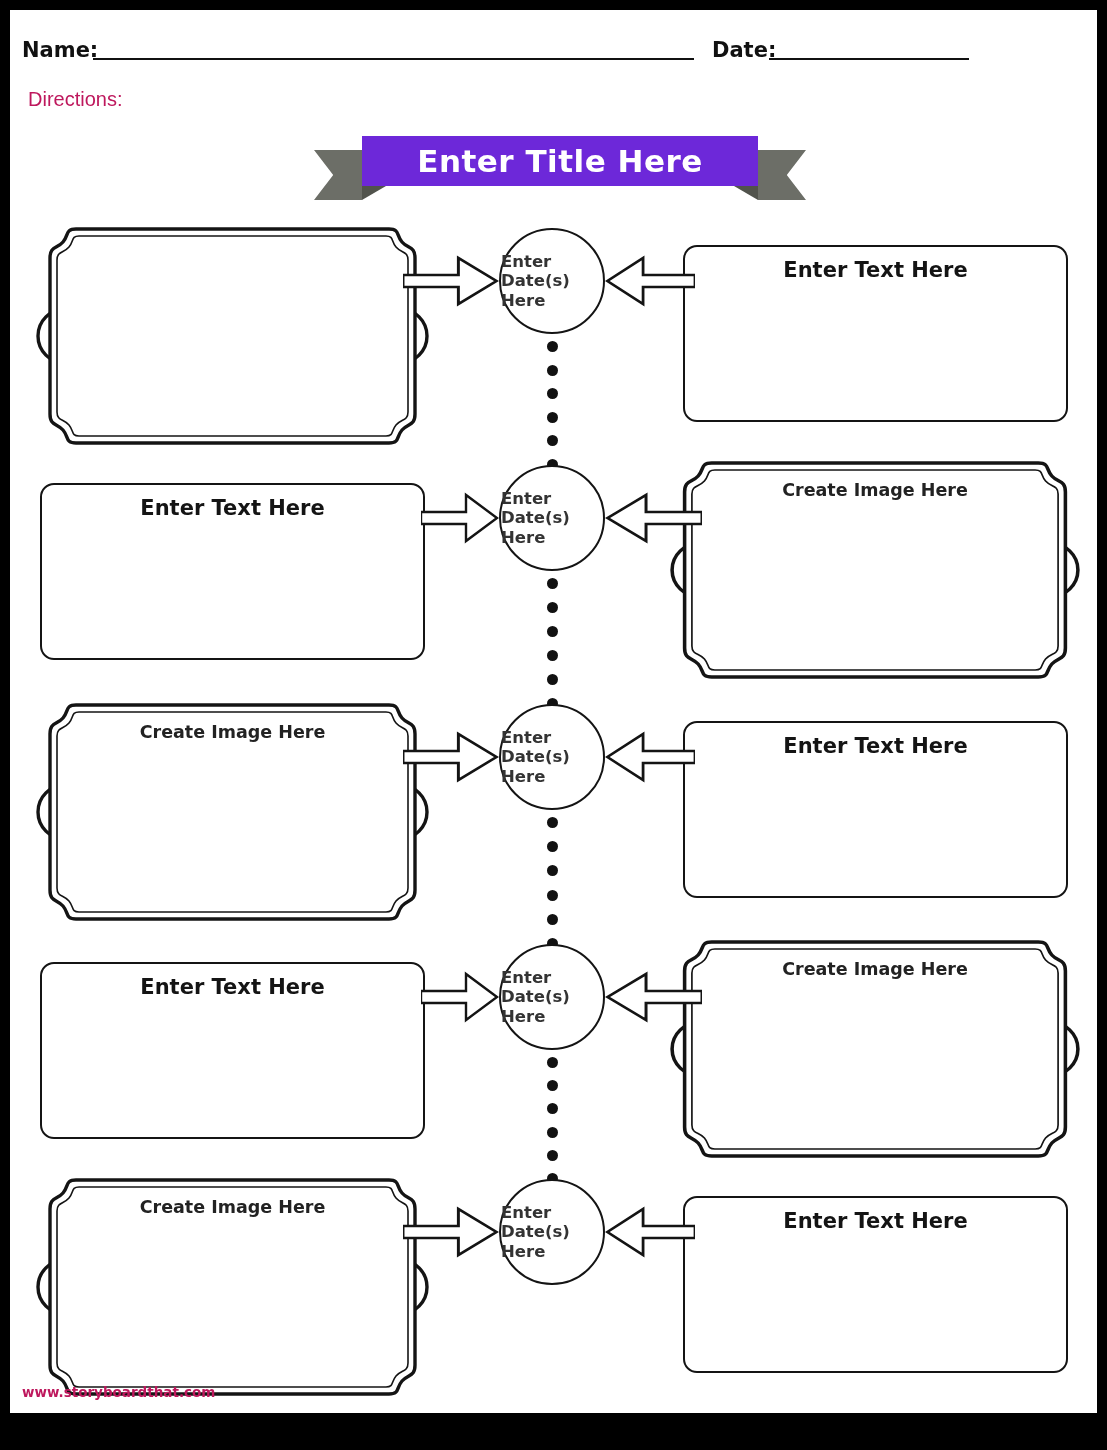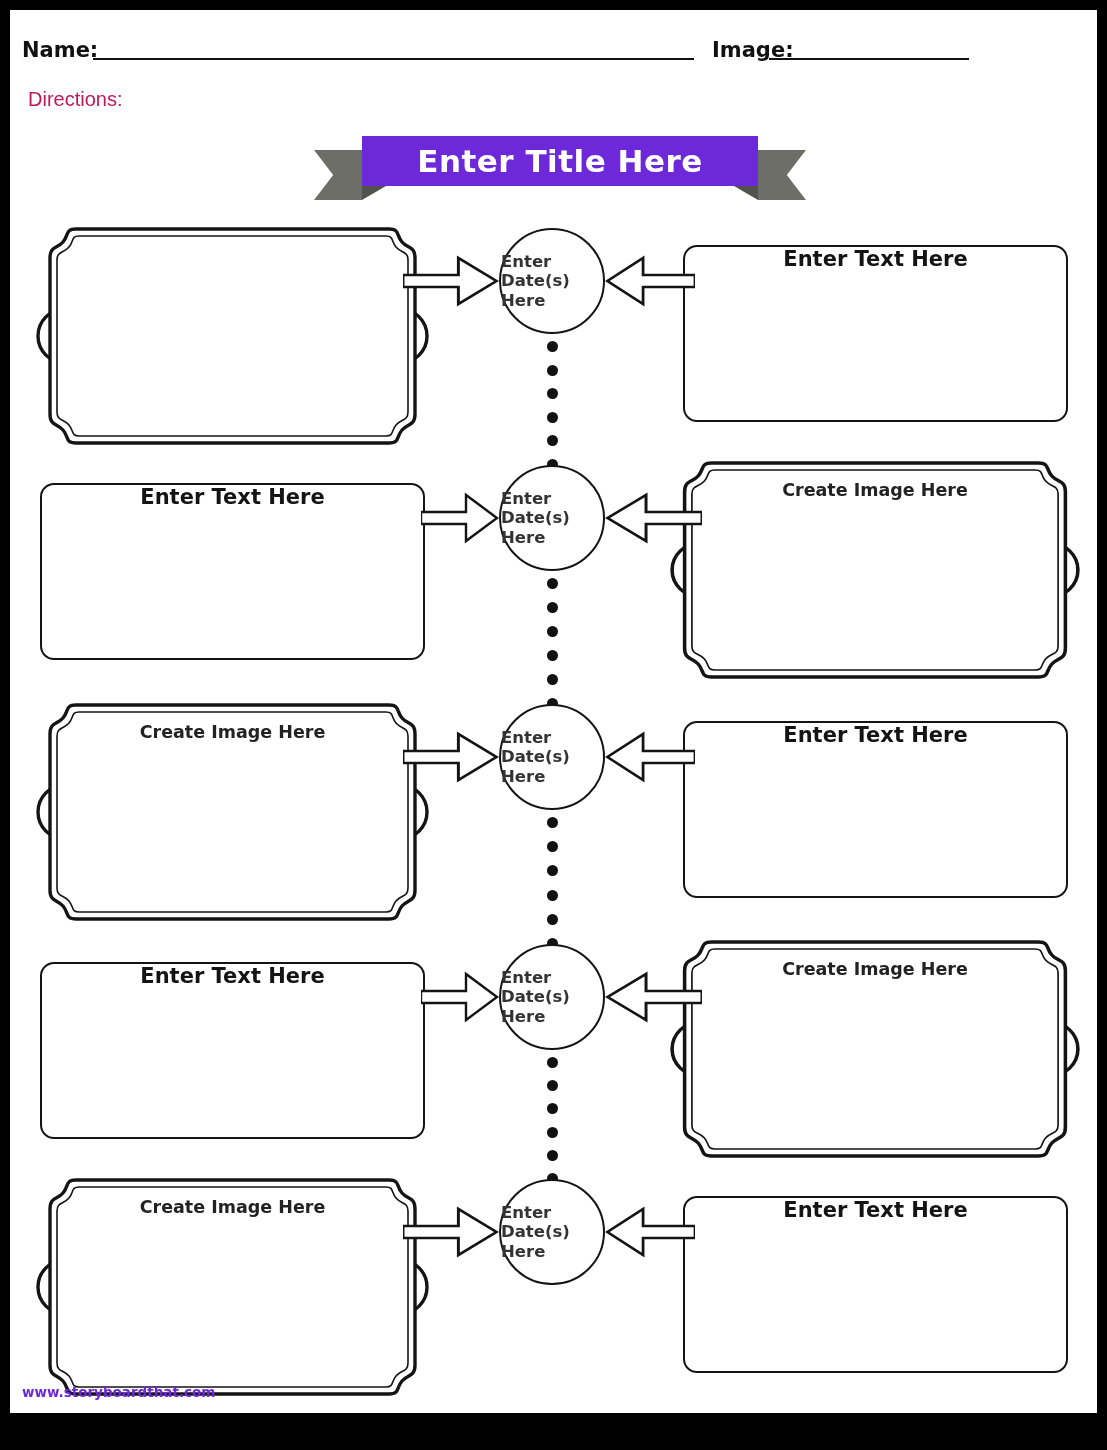--- a/index.html
+++ b/index.html
@@ -19,51 +19,51 @@
   .banner-title{color:#fff;font-size:31px;font-weight:bold;letter-spacing:.5px;white-space:nowrap;}
   .banner-wing{position:absolute;top:140px;width:48px;height:50px;z-index:1;}
   .wing-left{left:304px;clip-path:polygon(100% 0,100% 100%,0 100%,40% 50%,0 0);}
   .wing-right{left:748px;clip-path:polygon(0 0,0 100%,100% 100%,60% 50%,100% 0);}
   .banner-fold{position:absolute;top:176px;width:24px;height:14px;z-index:2;}
   .fold-left{left:352px;clip-path:polygon(0 0,100% 0,0 100%);}
   .fold-right{left:724px;clip-path:polygon(0 0,100% 0,100% 100%);}
 
   
   .plainbox{position:absolute;background:#fff;border:2.6px solid #141414;border-radius:14px;box-sizing:border-box;}
-  .plain-label{text-align:center;font-weight:bold;font-size:21px;color:#141414;}
+  .plain-label{text-align:center;padding-top:11px;font-weight:bold;font-size:21px;color:#141414;}
   .ornate{position:absolute;}
   .ornate svg{position:absolute;left:0;top:0;width:100%;height:100%;}
   .ornate-label{position:absolute;left:0;top:24px;width:100%;text-align:center;
                 font-weight:bold;font-size:17.5px;color:#222;}
   .datecircle{position:absolute;width:106px;height:106px;border:2.6px solid #141414;border-radius:50%;
               background:#fff;box-sizing:border-box;display:flex;flex-direction:column;
               align-items:flex-start;justify-content:center;z-index:2;}
   .datecircle span{font-weight:bold;font-size:16.5px;line-height:1.18;color:#333;}
   .arrow{position:absolute;z-index:1;}
   .arrow svg{display:block;width:100%;height:100%;}
   .dotstrip{position:absolute;width:12px;display:flex;flex-direction:column;
             justify-content:space-between;align-items:center;}
   .dot{width:11px;height:11px;border-radius:50%;background:#111;}
 
   
-  .site{position:absolute;left:12px;top:1374px;font-weight:bold;font-size:13.5px;color:#6d28d9;
+  .site{position:absolute;left:12px;top:1374px;font-weight:bold;font-size:13.5px;color:#be185d;
         font-family:"DejaVu Sans",sans-serif;}
   .logo{position:absolute;right:20px;top:1358px;display:flex;align-items:center;gap:7px;}
   .logo-icon{width:36px;height:30px;}
   .logo-text{font-size:24px;font-weight:600;font-family:"Liberation Sans",sans-serif;letter-spacing:.2px;}
 </style>
 </head>
 <body>
 
 <div class="stage">
   <div class="page">
 
     <span class="hdr-label" style="left:12px;top:28px;">Name:</span>
     <span class="hdr-line" style="left:83px;top:47px;width:601px;"></span>
-    <span class="hdr-label" style="left:702px;top:28px;">Image:</span>
+    <span class="hdr-label" style="left:702px;top:28px;">Date:</span>
     <span class="hdr-line" style="left:759px;top:47px;width:200px;"></span>
     <div class="directions">Directions:</div>
 
     <div class="banner-wing wing-left" style="background: rgb(108, 110, 103);"></div>
     <div class="banner-wing wing-right" style="background: rgb(108, 110, 103);"></div>
     <div class="banner-fold fold-left" style="background: rgb(81, 83, 76);"></div>
     <div class="banner-fold fold-right" style="background: rgb(81, 83, 76);"></div>
     <div class="banner-band" style="background: #6d28d9;">
       <span class="banner-title" style="color: rgb(255, 255, 255);">Enter Title Here</span>
     </div>

